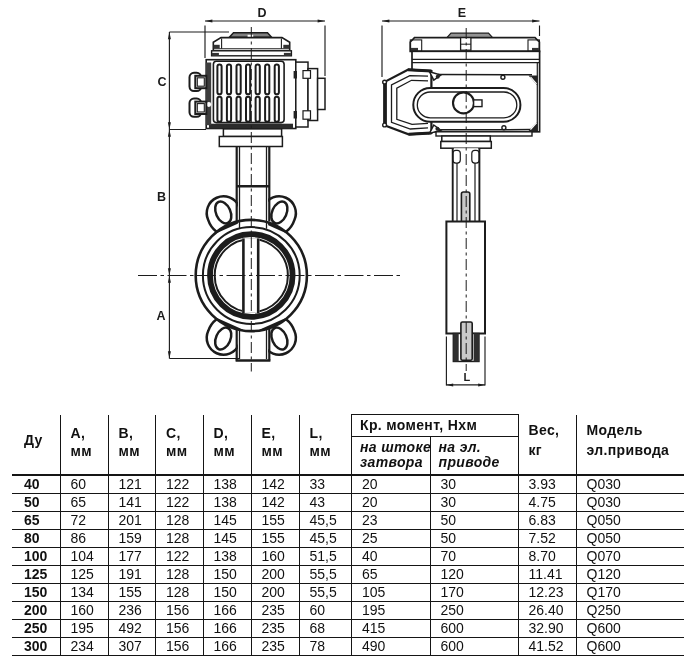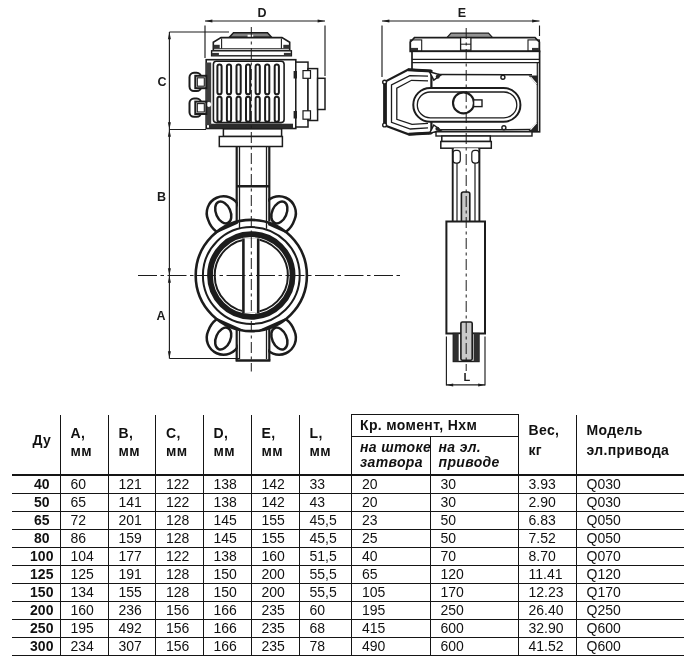--- a/index.html
+++ b/index.html
@@ -1,20 +1,20 @@
 <!DOCTYPE html>
 <html><head>
 <meta charset="utf-8">
 <style>
   html,body{margin:0;padding:0;background:#fff;}
   body{width:700px;height:656px;position:relative;font-family:"Liberation Sans",sans-serif;}
   #draw{position:absolute;left:0;top:0;}
   table.spec{position:absolute;left:12px;top:414px;border-collapse:collapse;table-layout:fixed;width:672px;font-family:"Liberation Sans",sans-serif;color:#111;}
   table.spec td{padding:0 0 0 10px;font-size:14px;line-height:15px;vertical-align:middle;border-left:1.5px solid #151515;white-space:nowrap;overflow:visible;}
-  table.spec td.nl{border-left:none;text-align:center;}
+  table.spec td.nl{border-left:none;}
   table.spec tr.h1 td{font-weight:bold;height:21px;letter-spacing:0.35px;}
   table.spec tr.h2 td{font-weight:bold;height:34px;padding-left:8px;letter-spacing:0.35px;vertical-align:top;padding-top:3px;line-height:15px;}
   table.spec td.sp2{line-height:18px;vertical-align:top;padding-top:9px;}
   table.spec td.duh{vertical-align:top;padding-top:16px;line-height:18px;}
   table.spec td.wm{line-height:20px !important;vertical-align:top;padding-top:5px !important;}
   table.spec tr.d td{height:17px;border-bottom:1.5px solid #151515;}
   table.spec tr.d td.dy{font-weight:bold;padding-left:12px;}
   table.spec td.krt{border-top:1.6px solid #151515;border-bottom:1.5px solid #151515;}
   table.spec tr.h2 td{border-bottom:2px solid #151515;font-style:italic;}
   table.spec td.rsp{border-bottom:2px solid #151515;}
@@ -280,21 +280,21 @@
 <tr class="d">
         <td class="nl dy">50</td>
         <td>65</td>
         <td>141</td>
         <td>122</td>
         <td>138</td>
         <td>142</td>
         <td>43</td>
         <td>20</td>
         <td>30</td>
-        <td>2.90</td>
+        <td>4.75</td>
         <td>Q030</td>
       </tr>
 <tr class="d">
         <td class="nl dy">65</td>
         <td>72</td>
         <td>201</td>
         <td>128</td>
         <td>145</td>
         <td>155</td>
         <td>45,5</td>

